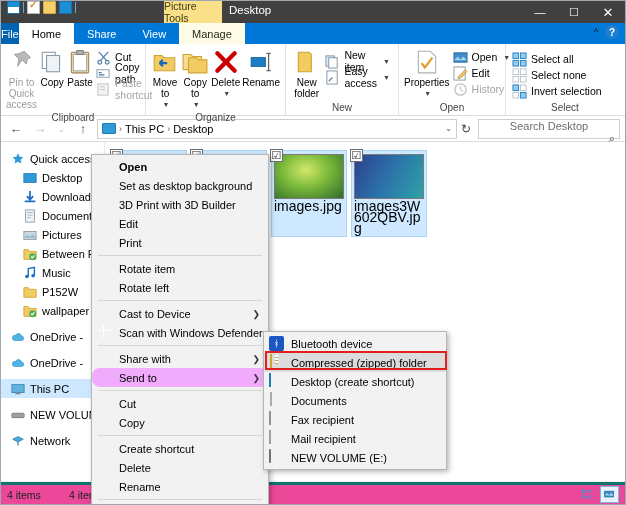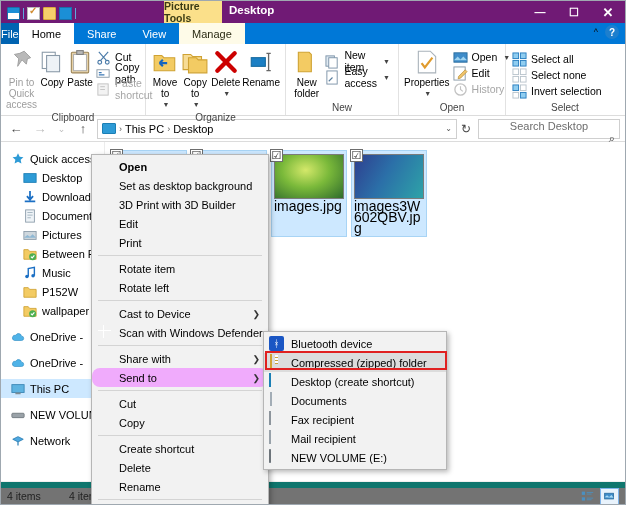--- a/index.html
+++ b/index.html
@@ -17,24 +17,23 @@
     width: 626px; height: 505px;
     background: #f0f0f0;
     border: 1px solid #9fa8b0;
     overflow: hidden;
   }
 
   
   .titlebar {
     position: relative;
     height: 22px;
-    background: #701a75;
+    background: #404040;
     display: flex;
-    align-items: flex-end;
-    font-weight: bold;
+    align-items: flex-start;
   }
   .qat {
     display: flex; align-items: center;
     gap: 3px; padding: 0 6px 3px 6px;
   }
   .qat-ico { width: 13px; height: 13px; position: relative; display:block; }
   .ico-explorer {
     background: linear-gradient(#1b8fd6 0 45%, #fff 45% 100%);
     border: 1px solid #1a6fa8; border-radius: 1px;
   }
@@ -214,21 +213,21 @@
   }
   .tile-name {
     font-size: 14px; text-align: left; line-height: 11px;
     margin-top: 2px; word-break: break-all;
   }
 
   
   .statusbar {
     position: absolute; left: 0; bottom: 0;
     width: 100%; height: 22px;
-    background: #737373; border-top: 6px solid #0f766e;
+    background: #ec4899; border-top: 3px solid #0f766e;
     display: flex; align-items: center; padding: 0 6px;
     font-size: 10.5px; color: #222;
   }
   .st-items { width: 62px; }
   .st-sel { }
   .view-btns { margin-left: auto; display: flex; gap: 3px; }
   .vbtn {
     width: 19px; height: 17px;
     display: flex; align-items: center; justify-content: center;
   }

